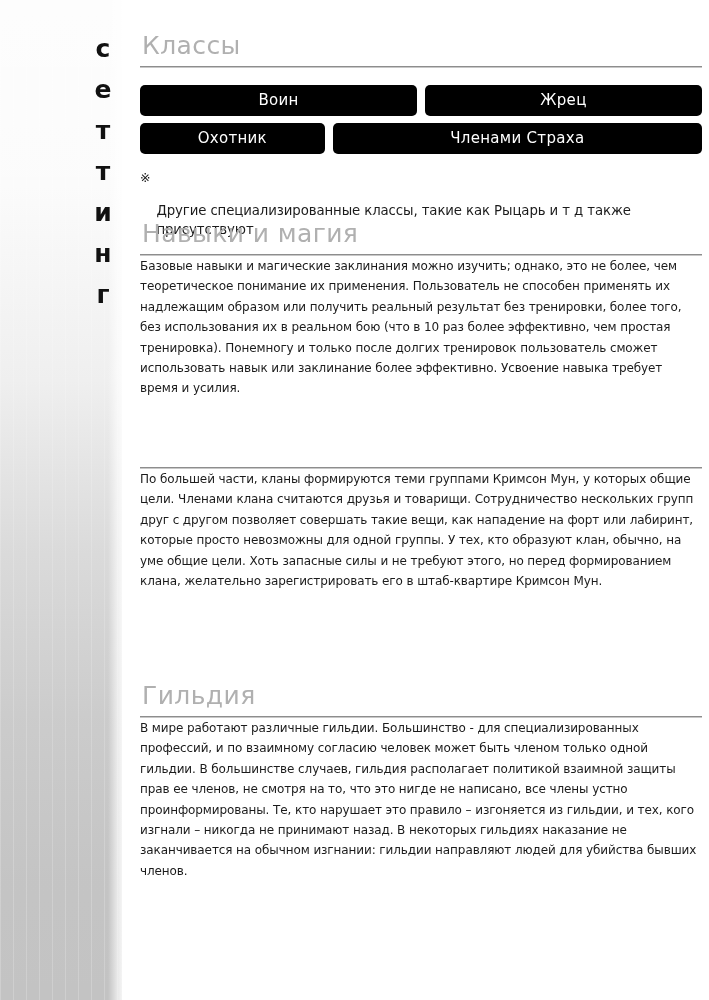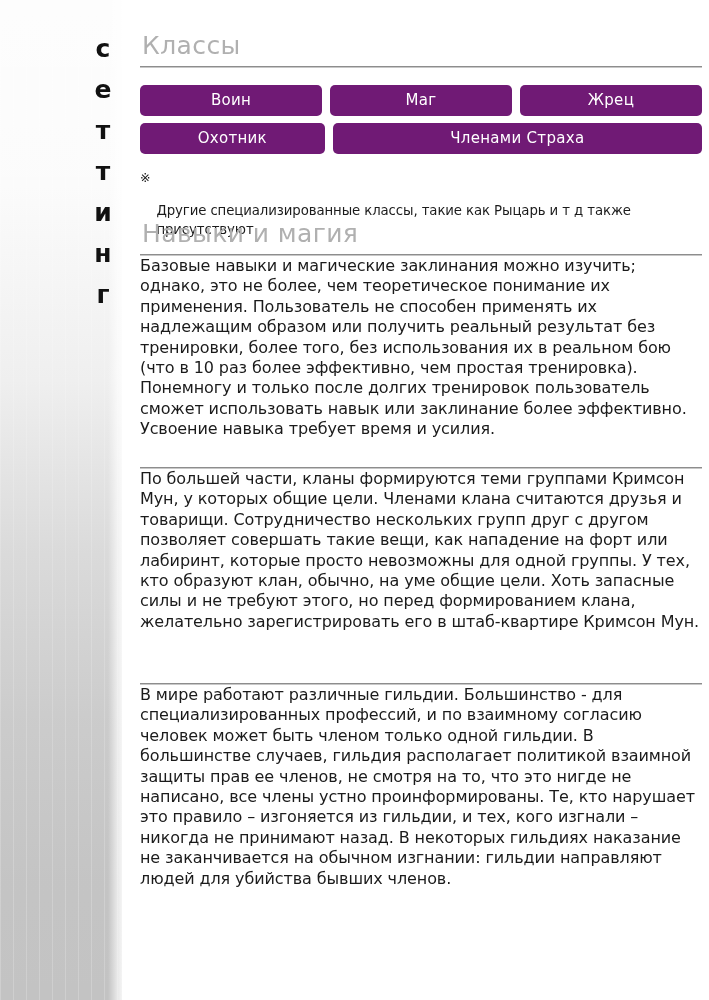--- a/index.html
+++ b/index.html
@@ -105,39 +105,39 @@
   hr.section-rule {
     border: 0;
     height: 2px;
     margin: 3px 0 0 0;
     background: linear-gradient(to bottom, #8d8d8d 0%, #8d8d8d 50%, #c8c8c8 50%, #c8c8c8 100%);
   }
 
   p.body-text {
     margin: 0;
     font-family: "DejaVu Sans", "Liberation Sans", sans-serif;
-    font-size: 16px;
+    font-size: 12px;
     line-height: 20.4px;
     color: #1b1b1b;
     letter-spacing: -0.1px;
     text-align: left;
   }
 
   
   .class-grid {
     display: flex;
     flex-direction: column;
     gap: 7px;
   }
   .class-row {
     display: flex;
     gap: 8px;
   }
   .class-chip {
-    background: #701a75;
+    background: #000000;
     color: #ffffff;
     border: 0;
     border-radius: 5px;
     height: 31px;
     line-height: 31px;
     text-align: center;
     font-family: "DejaVu Sans", "Liberation Sans", sans-serif;
     font-size: 15px;
     letter-spacing: 0.3px;
     cursor: pointer;
@@ -197,21 +197,20 @@
 
   <div id="content">
 
     <section class="block" id="blk-classes">
       <h2 class="section-title">Классы</h2>
       <hr class="section-rule">
 
       <div class="class-grid chips-wrap">
         <div class="class-row">
           <button class="class-chip">Воин</button>
-          <button class="class-chip">Маг</button>
           <button class="class-chip">Жрец</button>
         </div>
         <div class="class-row">
           <button class="class-chip">Охотник</button>
           <button class="class-chip wide">Членами Страха</button>
         </div>
       </div>
 
       <div class="footnote note-wrap">
         <span class="kome">※</span>
@@ -224,18 +223,19 @@
       <hr class="section-rule">
       <p class="body-text after-rule">Базовые навыки и магические заклинания можно изучить; однако, это не более, чем теоретическое понимание их применения. Пользователь не способен применять их надлежащим образом или получить реальный результат без тренировки, более того, без использования их в реальном бою (что в 10 раз более эффективно, чем простая тренировка). Понемногу и только после долгих тренировок пользователь сможет использовать навык или заклинание более эффективно. Усвоение навыка требует время и усилия.</p>
     </section>
 
     <section class="block" id="blk-clan">
       <hr class="section-rule">
       <p class="body-text after-rule">По большей части, кланы формируются теми группами Кримсон Мун, у которых общие цели. Членами клана считаются друзья и товарищи. Сотрудничество нескольких групп друг с другом позволяет совершать такие вещи, как нападение на форт или лабиринт, которые просто невозможны для одной группы. У тех, кто образуют клан, обычно, на уме общие цели. Хоть запасные силы и не требуют этого, но перед формированием клана, желательно зарегистрировать его в штаб-квартире Кримсон Мун.</p>
     </section>
 
     <section class="block" id="blk-guild">
+      <h2 class="section-title">Гильдия</h2>
       <hr class="section-rule">
       <p class="body-text after-rule">В мире работают различные гильдии. Большинство - для специализированных профессий, и по взаимному согласию человек может быть членом только одной гильдии. В большинстве случаев, гильдия располагает политикой взаимной защиты прав ее членов, не смотря на то, что это нигде не написано, все члены устно проинформированы. Те, кто нарушает это правило – изгоняется из гильдии, и тех, кого изгнали – никогда не принимают назад. В некоторых гильдиях наказание не заканчивается на обычном изгнании: гильдии направляют людей для убийства бывших членов.</p>
     </section>
 
   </div>
 </div>
 
 </body></html>

